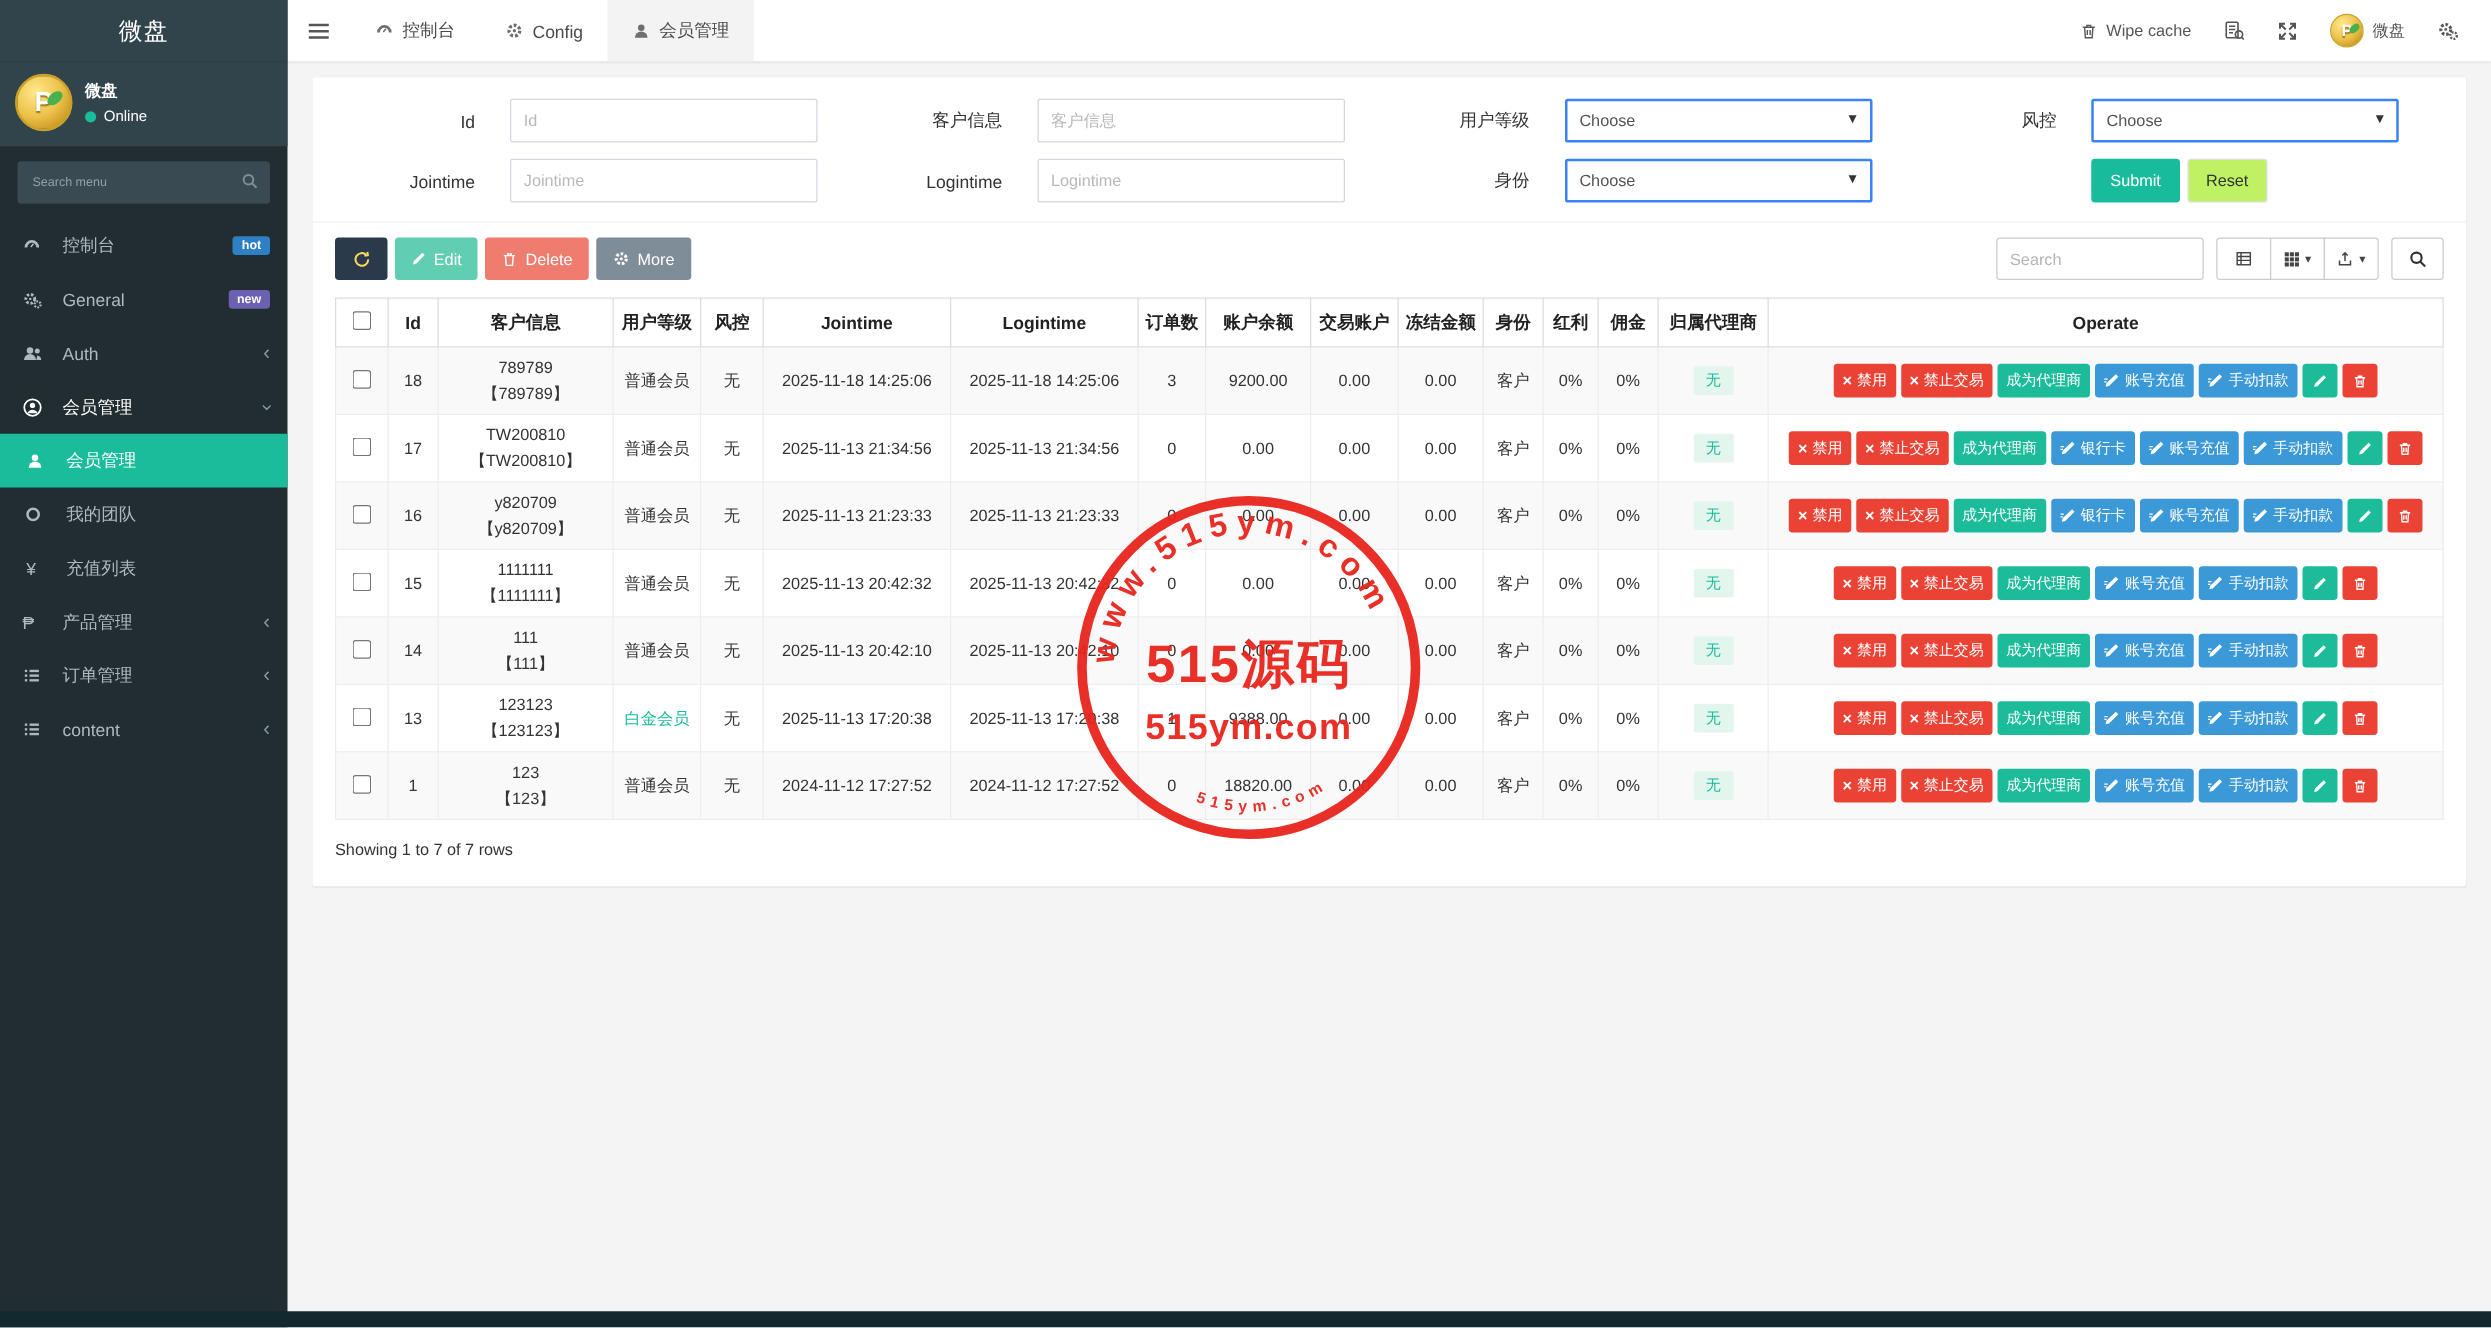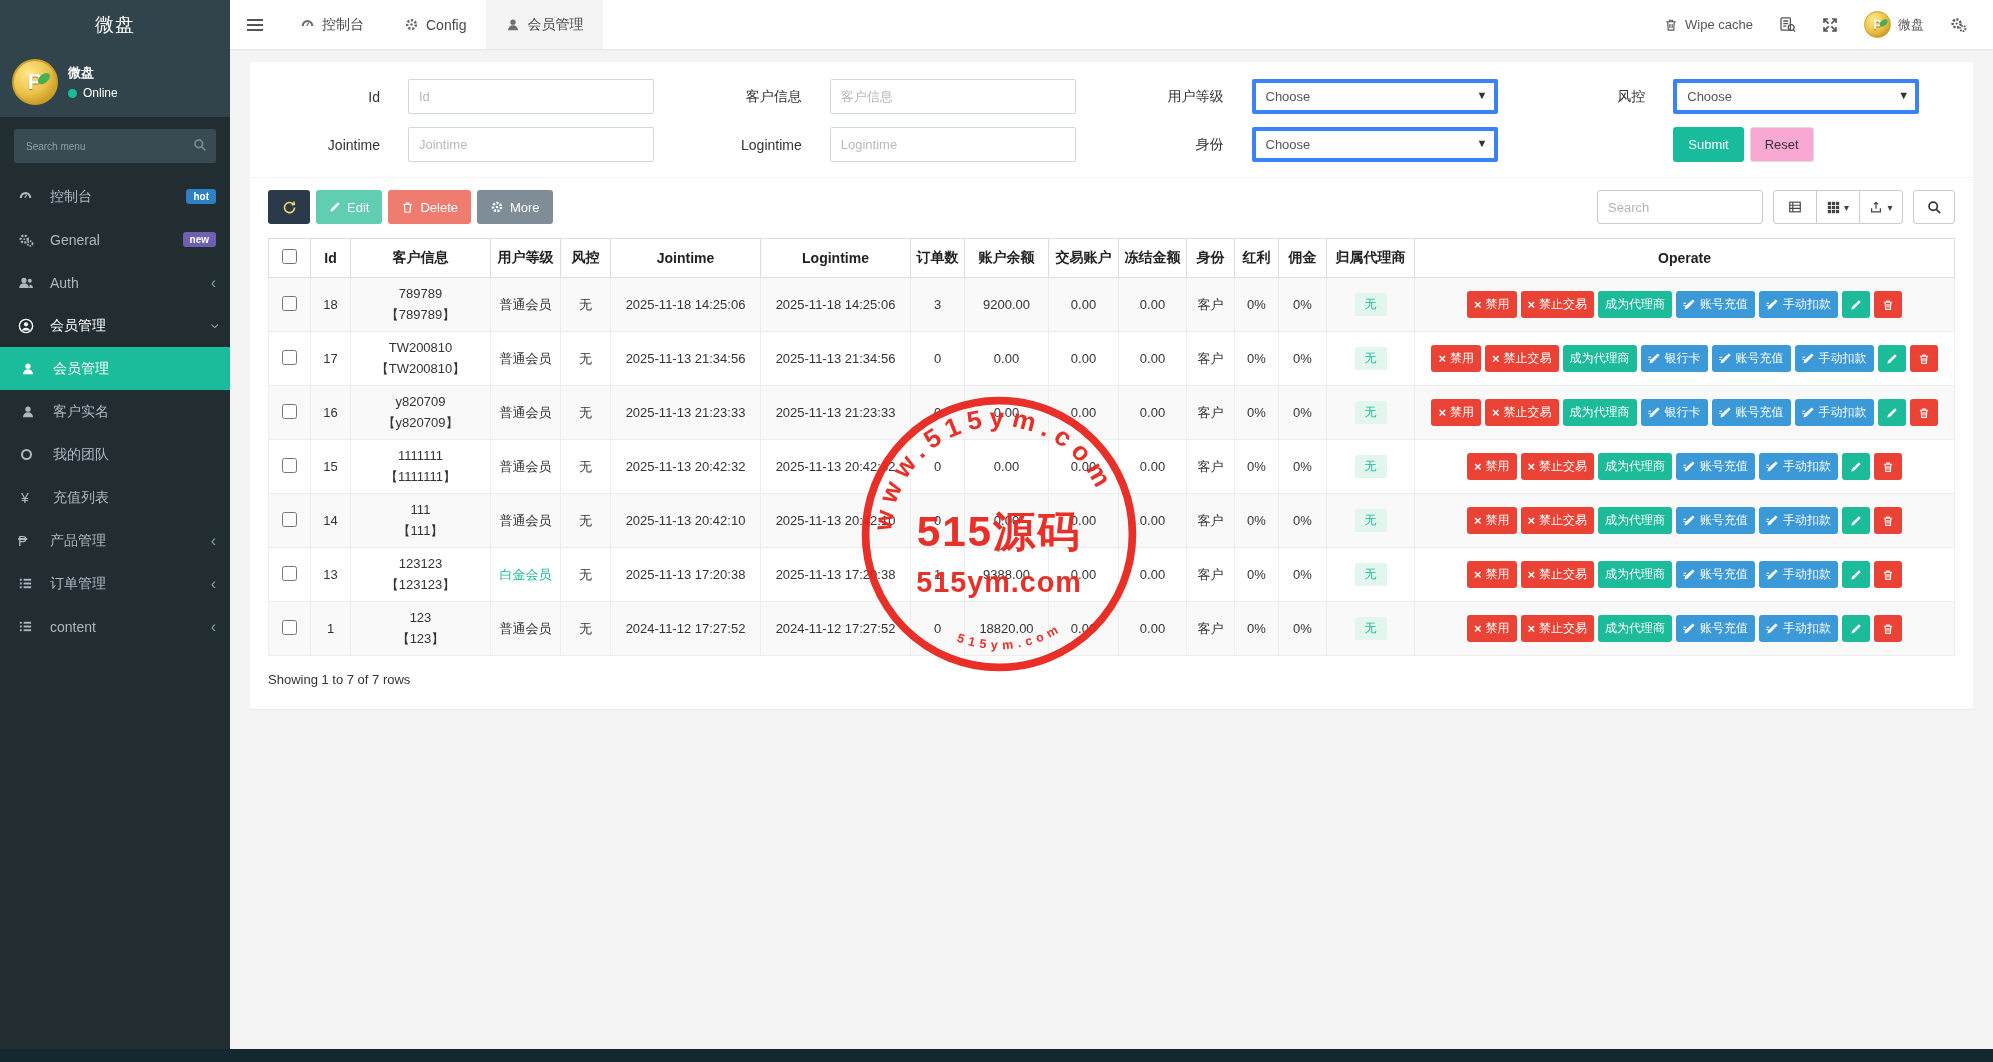--- a/index.html
+++ b/index.html
@@ -56,26 +56,26 @@
   .page { flex:1; padding:13px 20px; position:relative; }
   .card { background:#fff; border-radius:2px; box-shadow:0 1px 1px rgba(0,0,0,.05); padding-bottom:14px; }
 
   
   .filter-grid { display:grid; grid-template-columns:repeat(4,1fr); gap:13px 0; padding:17px 18px 15px; }
   .ffield { display:flex; align-items:center; }
   .flabel { width:112px; text-align:right; margin-right:28px; font-size:14px; color:#333; }
   .fctrl { position:relative; width:246px; }
   .fctrl input { width:100%; height:35px; border:1px solid #d2d6de; border-radius:2px; font-size:13px; color:#555; padding:0 10px; outline:none; }
   .fctrl input::placeholder { color:#b9b9b9; }
-  .fctrl select { width:100%; height:35px; border:4px solid #3b82f6; border-radius:2px; font-size:13px; color:#555; padding:0 10px; appearance:none; -webkit-appearance:none; background:#fff; outline:none; }
+  .fctrl select { width:100%; height:35px; border:2px solid #3b82f6; border-radius:2px; font-size:13px; color:#555; padding:0 10px; appearance:none; -webkit-appearance:none; background:#fff; outline:none; }
   .fctrl .caret { position:absolute; right:10px; top:10px; font-size:11px; color:#333; pointer-events:none; }
   .fbuttons { display:flex; gap:6px; margin-left:140px; }
   .btn { border:none; border-radius:3px; font-size:13px; cursor:pointer; font-family:inherit; }
   .btn-submit { background:#18bc9c; color:#fff; height:35px; padding:0 15px; }
-  .btn-reset { background:#f9a8d4; color:#333; border:1px solid #ddd; height:35px; padding:0 14px; }
+  .btn-reset { background:#bef264; color:#333; border:1px solid #ddd; height:35px; padding:0 14px; }
 
   .divider { border-top:1px solid #f2f2f2; }
 
   
   .toolbar { display:flex; align-items:center; padding:12px 18px; }
   .tb-left { display:flex; gap:6px; }
   .tb-btn { height:34px; border-radius:3px; color:#fff; display:inline-flex; align-items:center; gap:6px; padding:0 13px; font-size:13px; border:none; cursor:pointer; font-family:inherit; }
   .tb-refresh { background:#2b3a4a; width:42px; justify-content:center; }
   .tb-edit { background:#61ceb2; }
   .tb-delete { background:#ee7d70; }
@@ -185,29 +185,20 @@
           <span class="chev down">‹</span>
         </a>
         <a class="side-item sub active">
           <span class="s-icon">
             <svg width="14" height="14" viewBox="0 0 16 16" fill="currentColor">
               <circle cx="8" cy="4.8" r="3"></circle>
               <path d="M2.2 14a5.8 5.8 0 0 1 11.6 0z"></path>
             </svg>
           </span>
           <span class="s-label">会员管理</span>
-        </a>
-        <a class="side-item sub">
-          <span class="s-icon">
-            <svg width="14" height="14" viewBox="0 0 16 16" fill="currentColor">
-              <circle cx="8" cy="4.8" r="3"></circle>
-              <path d="M2.2 14a5.8 5.8 0 0 1 11.6 0z"></path>
-            </svg>
-          </span>
-          <span class="s-label">客户实名</span>
         </a>
         <a class="side-item sub">
           <span class="s-icon">
             <span class="circ-glyph"></span>
           </span>
           <span class="s-label">我的团队</span>
         </a>
         <a class="side-item sub">
           <span class="s-icon">
             <span class="tglyph">¥</span>

